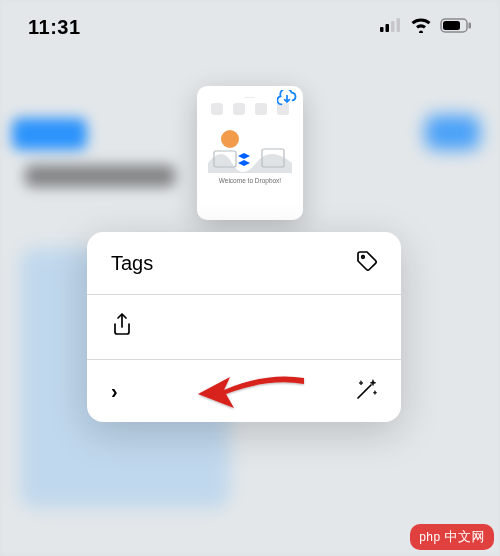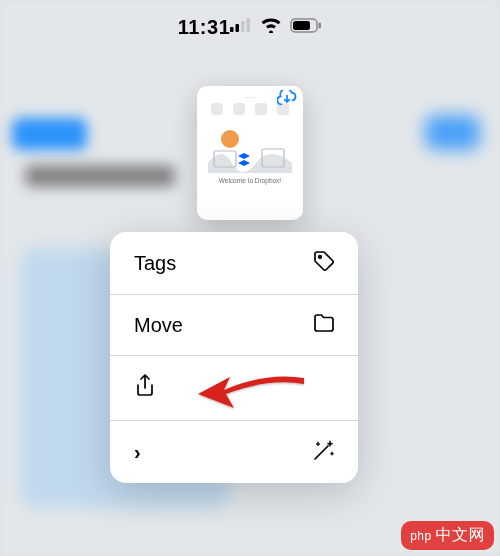--- a/index.html
+++ b/index.html
@@ -20,21 +20,21 @@
       filter: blur(3px);
     }
     .bg-blob1 { position:absolute; top:118px; left:12px; width:75px; height:32px; background:#0a84ff; border-radius:8px; filter: blur(6px); opacity:.85;}
     .bg-blob2 { position:absolute; top:115px; right:20px; width:55px; height:35px; background:#0a84ff; border-radius:10px; filter: blur(8px); opacity:.7;}
     .bg-blob3 { position:absolute; top:165px; left:25px; width:150px; height:22px; background:#333; border-radius:6px; filter: blur(6px); opacity:.55;}
     .bg-blob4 { position:absolute; top:248px; left:20px; width:210px; height:260px; background:#9fcaf0; border-radius:16px; filter: blur(8px); opacity:.5;}
 
     .status-bar {
       position: absolute; top: 0; left: 0; right: 0;
       height: 54px;
-      display: flex; align-items: center; justify-content: center;
+      display: flex; align-items: center; justify-content: space-between;
       padding: 0 28px;
       z-index: 20;
     }
     .status-time { font-size: 20px; font-weight: 600; color: #000; letter-spacing: 0.5px; }
     .status-icons { display: flex; align-items: center; gap: 8px; }
 
     .preview-card {
       position: absolute;
       top: 86px;
       left: 50%;
@@ -52,22 +52,22 @@
     }
     .preview-top-text{ font-size:4px; color:#bbb; margin-top:2px;}
     .preview-icons-row { display:flex; gap:10px; margin-top:4px; justify-content:center; }
     .preview-mini-icon { width:12px; height:12px; border-radius:3px; }
     .preview-illus { width:84px; height:50px; margin-top:8px; }
     .preview-caption { font-size: 6.5px; color:#6b6b6b; font-weight:500; margin-top:4px;}
     .cloud-badge { position:absolute; top:4px; right:6px; }
 
     .menu {
       position: absolute;
-      left: 110px;
-      width: 248px;
+      left: 87px;
+      width: 314px;
       top: 232px;
       background: #fff;
       border-radius: 16px;
       box-shadow: 0 10px 40px rgba(0,0,0,0.18);
       overflow: hidden;
       z-index: 10;
     }
     .menu-item {
       display: flex;
       align-items: center;
@@ -95,21 +95,21 @@
       right: 6px;
       background: #e0403e;
       color: #fff;
       font-size: 12px;
       font-weight: 500;
       padding: 4px 9px;
       border-radius: 10px;
       z-index: 30;
       letter-spacing: .5px;
     }
-    .watermark .cn { font-size: 16px; }
+    .watermark .cn { font-size: 13px; }
   </style>
 </head>
 <body>
 
 <div class="bg-blur">
   <div class="bg-blob1"></div>
   <div class="bg-blob2"></div>
   <div class="bg-blob3"></div>
   <div class="bg-blob4"></div>
 </div>
@@ -168,28 +168,20 @@
   <div class="menu-item">
     <span class="menu-label">Tags</span>
     <span>
       <svg width="24" height="24" viewBox="0 0 24 24" fill="none" stroke="#000" stroke-width="1.7" stroke-linejoin="round">
           <path d="M12 3l8.5 8.5a2 2 0 010 2.8l-6.2 6.2a2 2 0 01-2.8 0L3 12V5a2 2 0 012-2h7z"></path>
           <circle cx="8" cy="8" r="1.3"></circle>
         </svg>
     </span>
   </div>
   <div class="menu-item">
-    <span class="menu-label">Move</span>
-    <span>
-      <svg width="24" height="22" viewBox="0 0 24 22" fill="none" stroke="#000" stroke-width="1.7" stroke-linejoin="round">
-          <path d="M3 5a2 2 0 012-2h4.5l2 2.5H19a2 2 0 012 2V17a2 2 0 01-2 2H5a2 2 0 01-2-2V5z"></path>
-        </svg>
-    </span>
-  </div>
-  <div class="menu-item">
     <span>
       <svg width="22" height="26" viewBox="0 0 22 26" fill="none" stroke="#000" stroke-width="1.7" stroke-linecap="round" stroke-linejoin="round">
           <path d="M11 2v13M7 6l4-4 4 4"></path>
           <path d="M4 12v8a2 2 0 002 2h10a2 2 0 002-2v-8"></path>
         </svg>
     </span>
   </div>
   <div class="menu-item">
     <span class="menu-left">
       <span class="chev">›</span>

